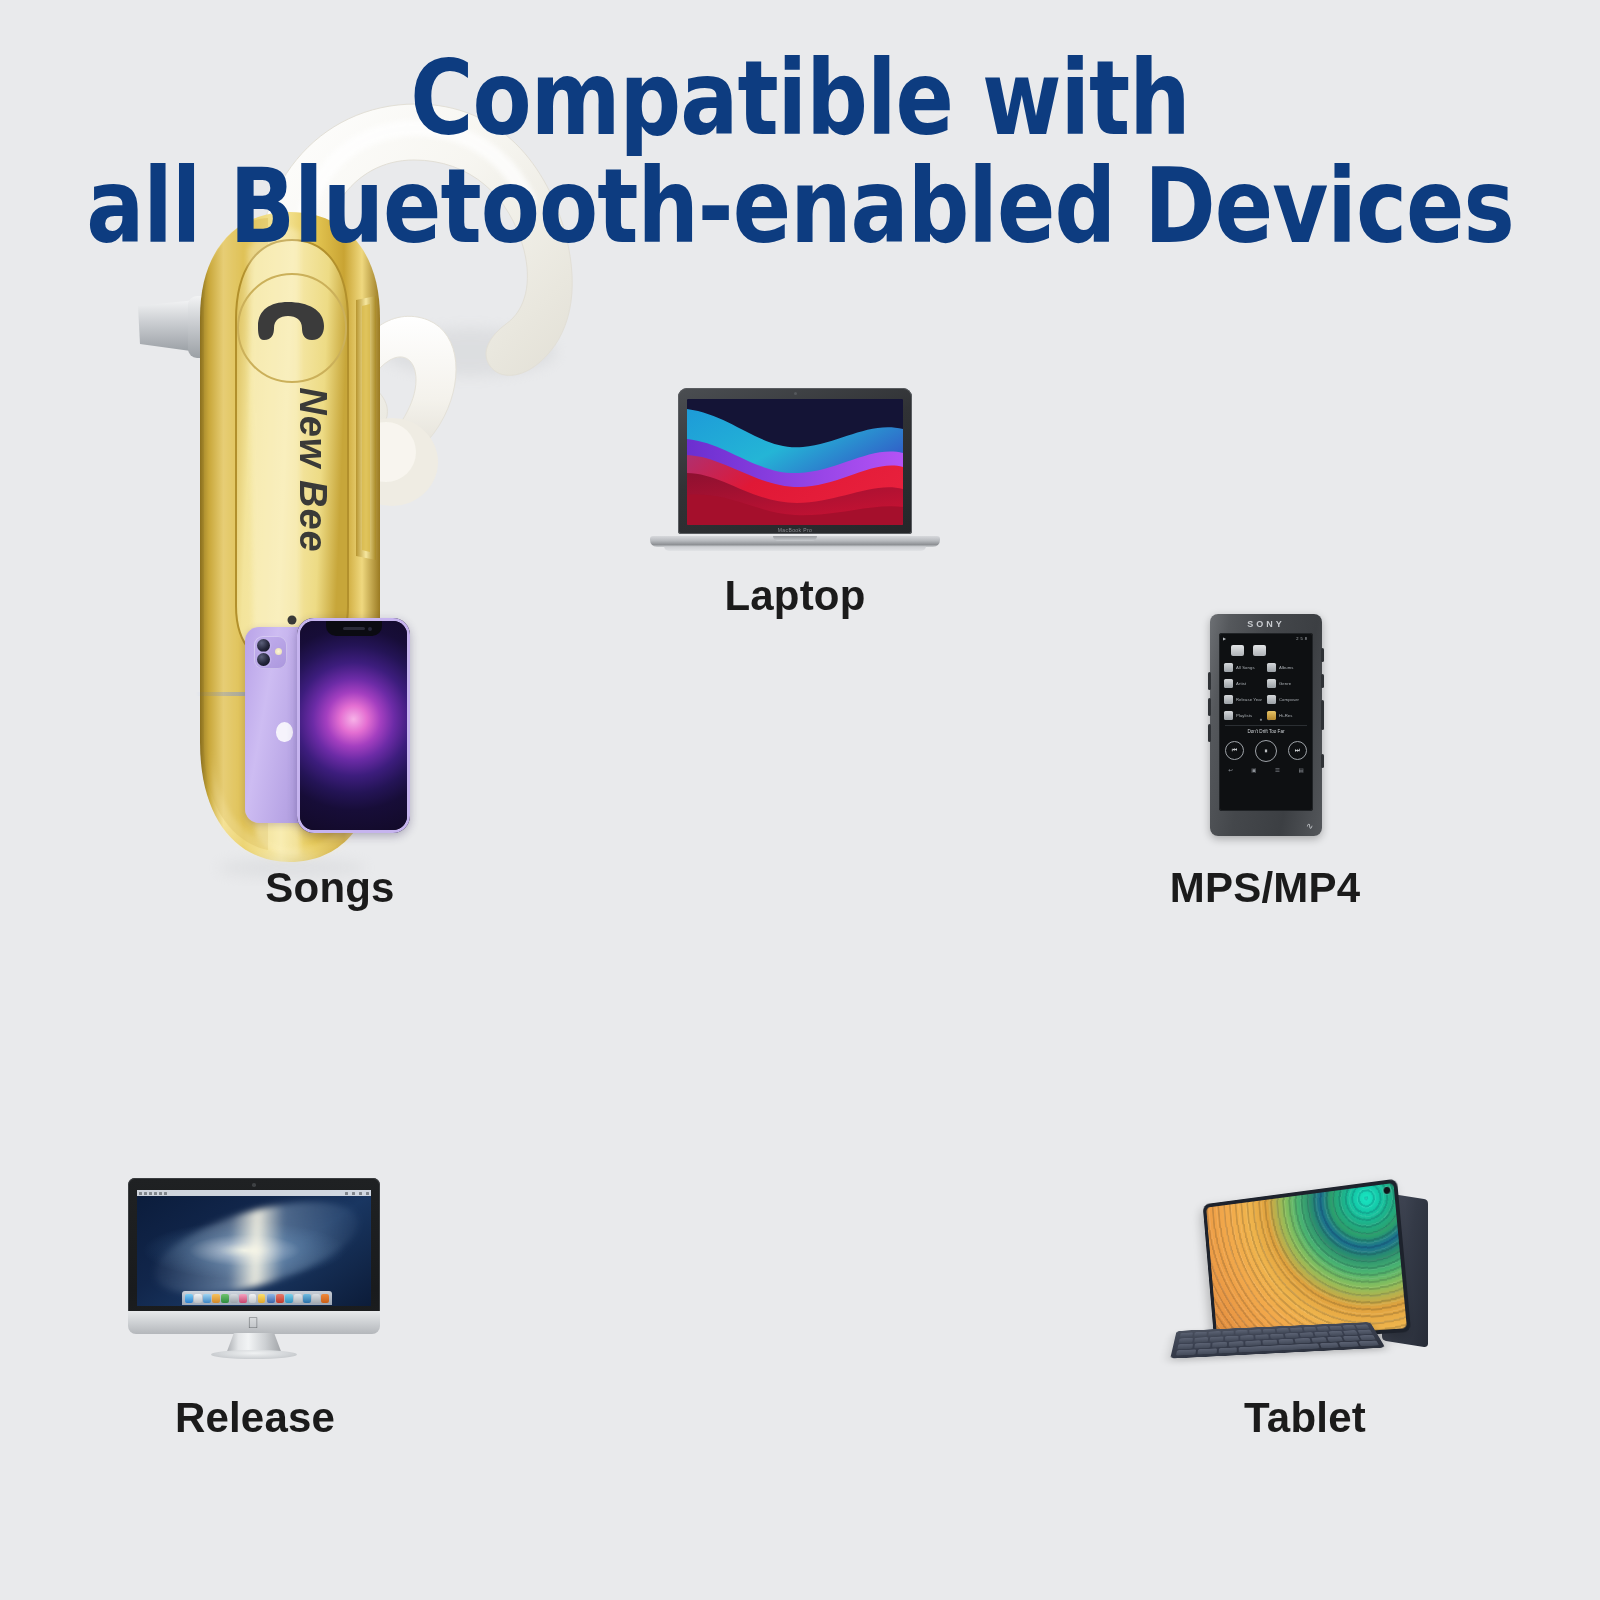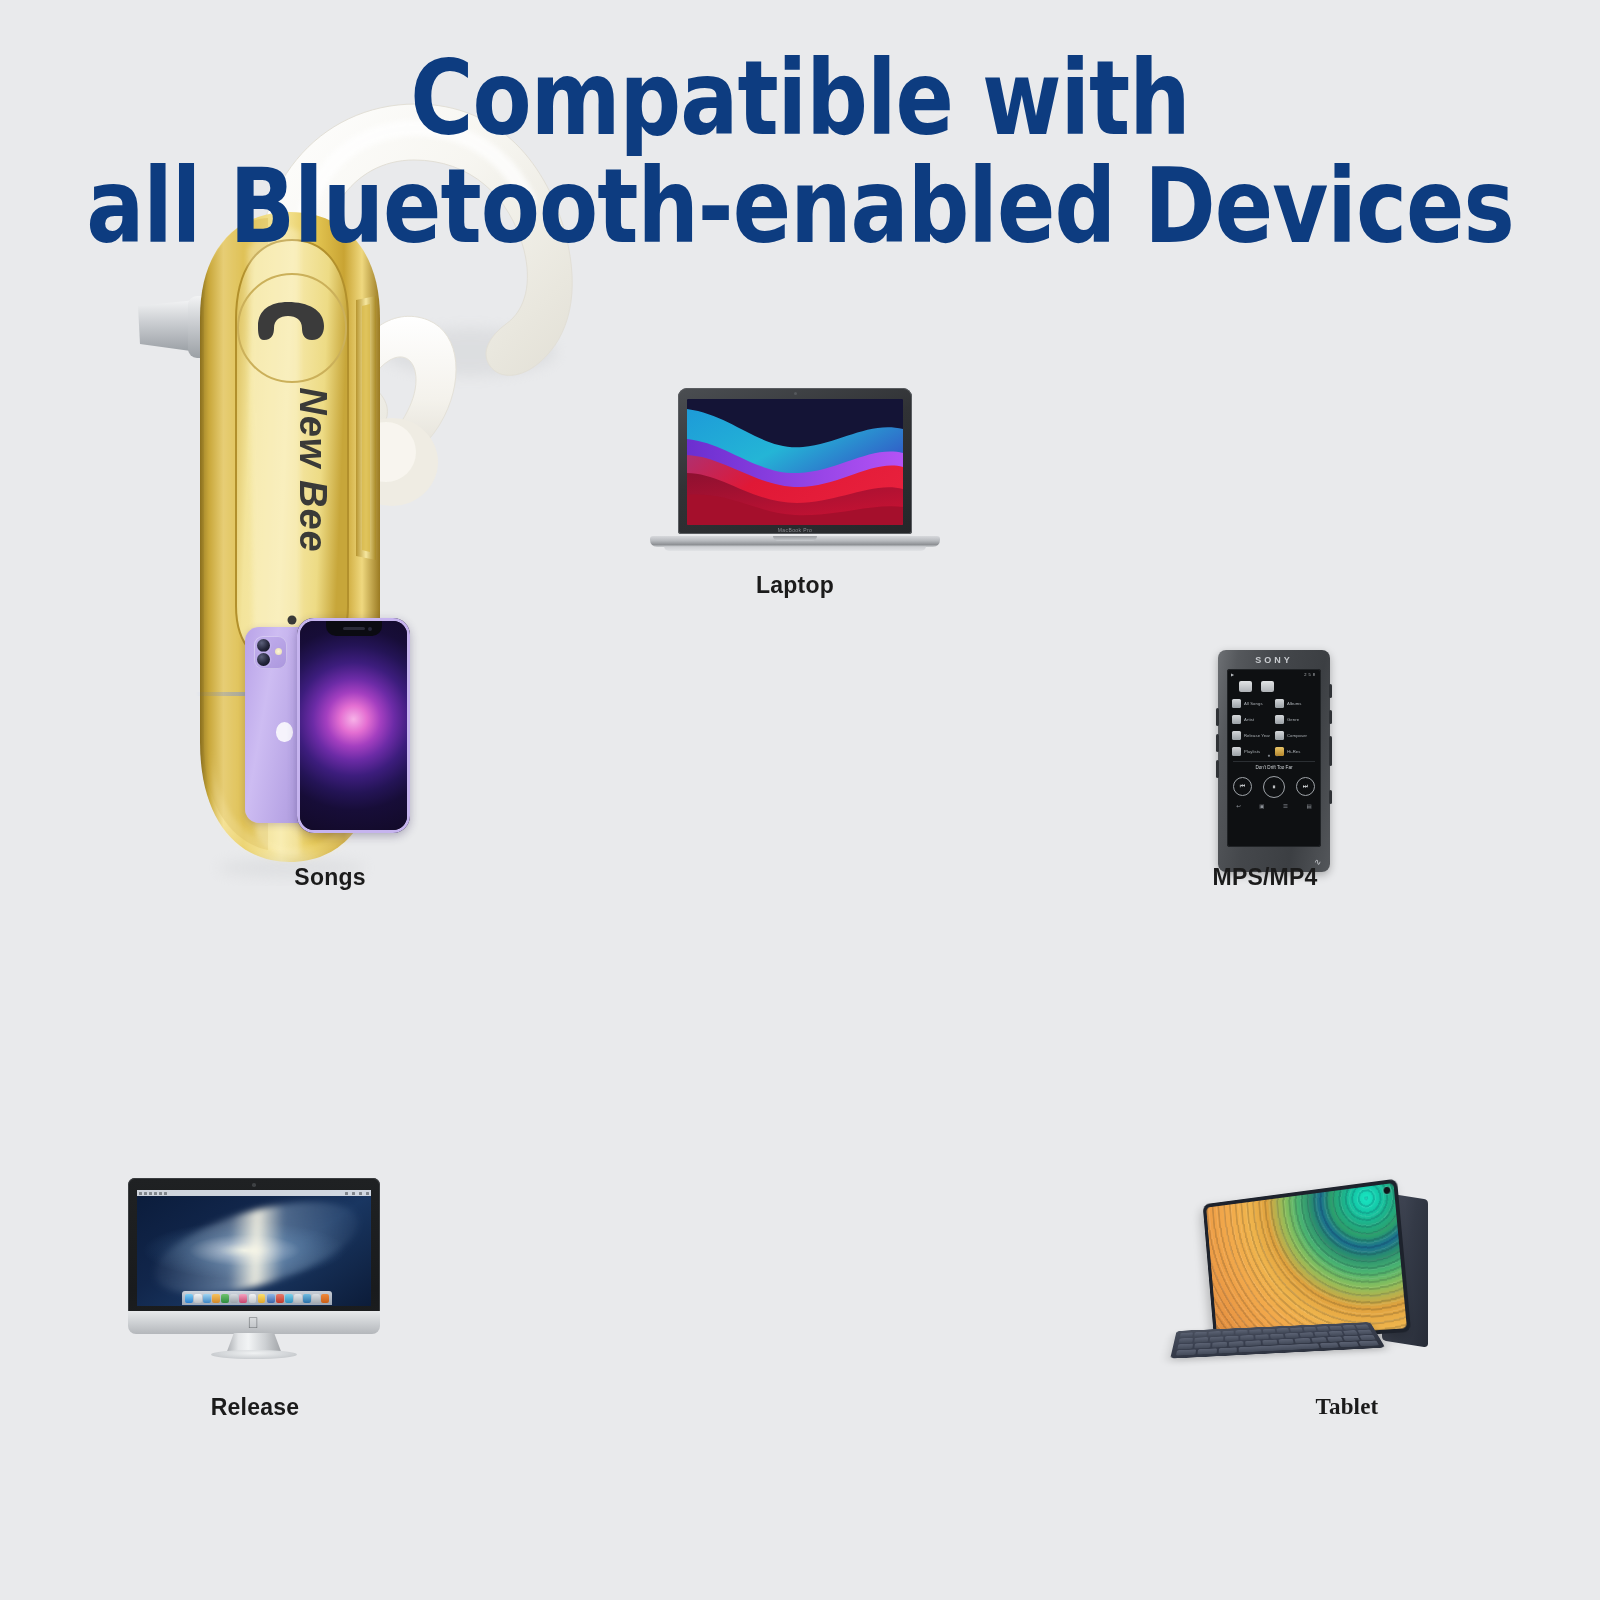--- a/index.html
+++ b/index.html
@@ -33,21 +33,21 @@
     white-space: nowrap;
   }
   #headline .l1 { display: block; }
   #headline .l2 { display: block; }
 
   
   .dev-label {
     position: absolute;
     text-align: center;
     font-weight: 700;
-    font-size: 23px;
+    font-size: 42px;
     color: #1b1b1b;
     letter-spacing: 0.2px;
     white-space: nowrap;
   }
 
   
   .device {
     position: absolute;
   }
 
@@ -162,26 +162,25 @@
     width: 22px; height: 3px; background: #2a2a38; border-radius: 2px;
   }
   .ip-frontcam {
     position: absolute; left: 50%; top: 6px; margin-left: 14px;
     width: 4px; height: 4px; background: #26263a; border-radius: 50%;
   }
 
   
   #mp3 { left: 1206px; top: 614px; width: 112px; height: 222px; }
   .wk-body {
-    position: absolute; left: 12px; top: 0;
+    position: absolute; left: 4px; top: 0;
     width: 112px; height: 222px;
     background: linear-gradient(100deg, #6d7074 0%, #55585c 14%, #44474b 40%, #3c3f43 72%, #54575b 100%);
     border-radius: 8px;
     box-shadow: 0 3px 9px rgba(0,0,0,.28);
-    margin-top: 36px;
   }
   .wk-sony {
     position: absolute; left: 0; top: 5px; width: 100%;
     text-align: center; color: #c9ccd0; font-size: 9px;
     letter-spacing: 3px; font-weight: 700;
   }
   .wk-screen {
     position: absolute; left: 9px; top: 19px;
     width: 94px; height: 178px;
     background: #0e1012;
@@ -404,21 +403,21 @@
   }
 
   
   #headset { left: 520px; top: 640px; width: 600px; height: 900px; }
   #headset svg { display: block; }
 
   .lbl-laptop   { left: 620px; top: 572px; width: 350px; }
   .lbl-phones   { left: 155px; top: 864px; width: 350px; }
   .lbl-mps      { left: 1090px; top: 864px; width: 350px; }
   .lbl-computer { left: 80px;  top: 1394px; width: 350px; }
-  .lbl-tablet   { left: 1172px;top: 1394px; width: 350px; font-family: Liberation Serif, serif; }
+  .lbl-tablet   { left: 1130px;top: 1394px; width: 350px; }
 </style>
 </head>
 <body>
 
 <div id="headline">
   <span class="l1">Compatible with</span>
   <span class="l2">all Bluetooth-enabled Devices</span>
 </div>
 
 <div class="device" id="laptop">

